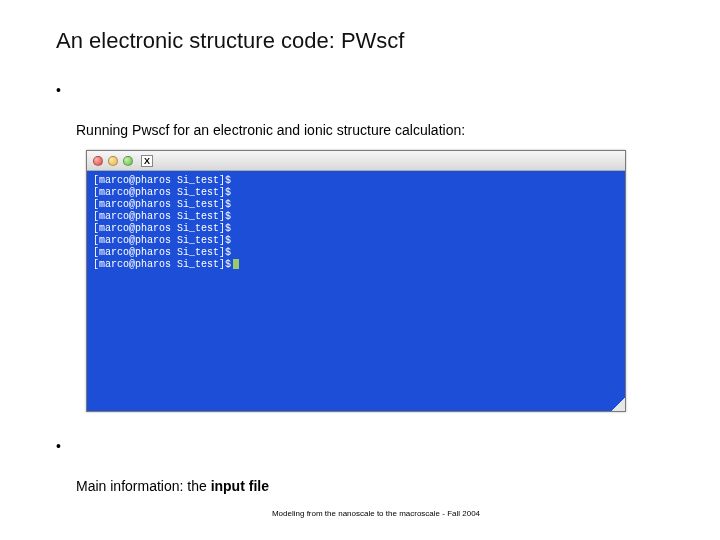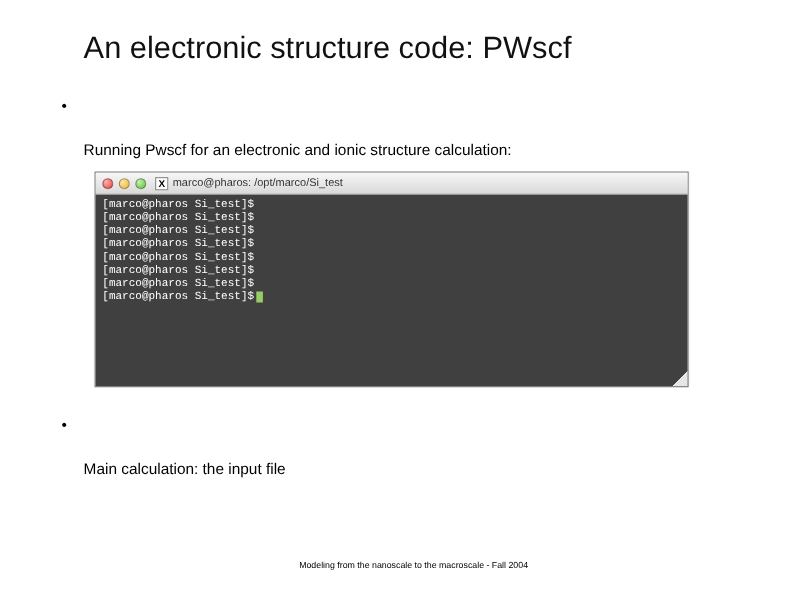--- a/index.html
+++ b/index.html
@@ -1,33 +1,33 @@
 <!DOCTYPE html>
 <html><head>
 <meta charset="utf-8">
 <style>
   * { box-sizing: border-box; margin: 0; padding: 0; }
   html, body { width: 720px; height: 540px; background: #fff; font-family: Arial, Helvetica, sans-serif; overflow: hidden; }
   .slide { width: 720px; height: 540px; position: relative; padding: 28px 56px 0 56px; }
-  .title { font-size: 28px; font-weight: 400; color: #111; margin-bottom: 28px; margin-left: 20px; }
+  .title { font-size: 22px; font-weight: 400; color: #111; margin-bottom: 28px; }
   .bullet-row { display: flex; align-items: flex-start; font-size: 14px; color: #000; margin-bottom: 12px; }
   .bullet-dot { width: 20px; flex-shrink: 0; }
   .bullet-text { flex: 1; margin-top: 40px; }
-  .bold { font-weight: 400; }
+  .bold { font-weight: 700; }
   .term-wrap { margin-left: 30px; margin-bottom: 26px; }
   .term-window { width: 540px; border: 1px solid #7a7a7a; background: #efefef; box-shadow: 0 0 2px rgba(0,0,0,0.3); position: relative; }
   .term-titlebar { height: 20px; background: linear-gradient(#f7f7f7,#d9d9d9); display: flex; align-items: center; padding: 0 6px; border-bottom: 1px solid #aaa; font-size: 10px; color: #333; }
   .tb-buttons { display: flex; gap: 5px; margin-right: 8px; }
   .tb-btn { width: 10px; height: 10px; border-radius: 50%; border: 0.5px solid rgba(0,0,0,0.3); }
   .tb-close { background: radial-gradient(circle at 30% 30%, #ffb3b0, #e0443e); }
   .tb-min { background: radial-gradient(circle at 30% 30%, #ffe6a6, #e6b43c); }
   .tb-max { background: radial-gradient(circle at 30% 30%, #c6f0b0, #5fbf3c); }
   .tb-xicon { width: 12px; height: 12px; margin-right: 4px; display: inline-flex; align-items: center; justify-content: center; font-size: 9px; font-weight: bold; color: #000; background:#fff; border:1px solid #888; }
   .tb-title { flex: 1; text-align: left; overflow: hidden; white-space: nowrap; }
-  .term-body { background: #404040; color: #fff; font-family: "Courier New", monospace; font-size: 10px; line-height: 12px; padding: 4px 6px; height: 174px; overflow: hidden; position: relative; }
+  .term-body { background: #1d4ed8; color: #fff; font-family: "Courier New", monospace; font-size: 10px; line-height: 12px; padding: 4px 6px; height: 240px; overflow: hidden; position: relative; }
   .term-line { display: flex; white-space: pre; }
   .prompt { color: #fff; }
   .cursor { display: inline-block; width: 6px; height: 10px; background: #99cc66; margin-left: 2px; vertical-align: -1px; }
   .resize-grip { position: absolute; right: 0; bottom: 0; width: 14px; height: 14px; background:
     linear-gradient(135deg, transparent 0 50%, #e6e6e6 50% 100%); }
   .footer { position: absolute; bottom: 22px; left: 16px; width: 720px; text-align: center; font-size: 8px; color: #000; }
   .bullet2 { margin-top: 4px; }
 </style>
 </head>
 <body>
@@ -43,38 +43,37 @@
 
   <div class="term-wrap">
     <div class="term-window">
       <div class="term-titlebar">
         <div class="tb-buttons">
           <span class="tb-btn tb-close"></span>
           <span class="tb-btn tb-min"></span>
           <span class="tb-btn tb-max"></span>
         </div>
         <span class="tb-xicon">X</span>
-        <span class="tb-title">marco@pharos: /opt/marco/Si_test</span>
       </div>
       <div class="term-body">
         <div class="term-line"><span class="prompt">[marco@pharos Si_test]$</span> <span></span></div>
         <div class="term-line"><span class="prompt">[marco@pharos Si_test]$</span> <span></span></div>
         <div class="term-line"><span class="prompt">[marco@pharos Si_test]$</span> <span></span></div>
         <div class="term-line"><span class="prompt">[marco@pharos Si_test]$</span> <span></span></div>
         <div class="term-line"><span class="prompt">[marco@pharos Si_test]$</span> <span></span></div>
         <div class="term-line"><span class="prompt">[marco@pharos Si_test]$</span> <span></span></div>
         <div class="term-line"><span class="prompt">[marco@pharos Si_test]$</span> <span></span></div>
         <div class="term-line"><span class="prompt">[marco@pharos Si_test]$</span> <span class="cursor"></span></div>
       </div>
       <span class="resize-grip"></span>
     </div>
   </div>
 
   <div class="bullet-row bullet2">
     <span class="bullet-dot">•</span>
     <span class="bullet-text">
-      <span>Main calculation: the </span><span class="bold">input file</span>
+      <span>Main information: the </span><span class="bold">input file</span>
     </span>
   </div>
 
   <div class="footer">Modeling from the nanoscale to the macroscale - Fall 2004</div>
 
 </div>
 
 </body></html>

